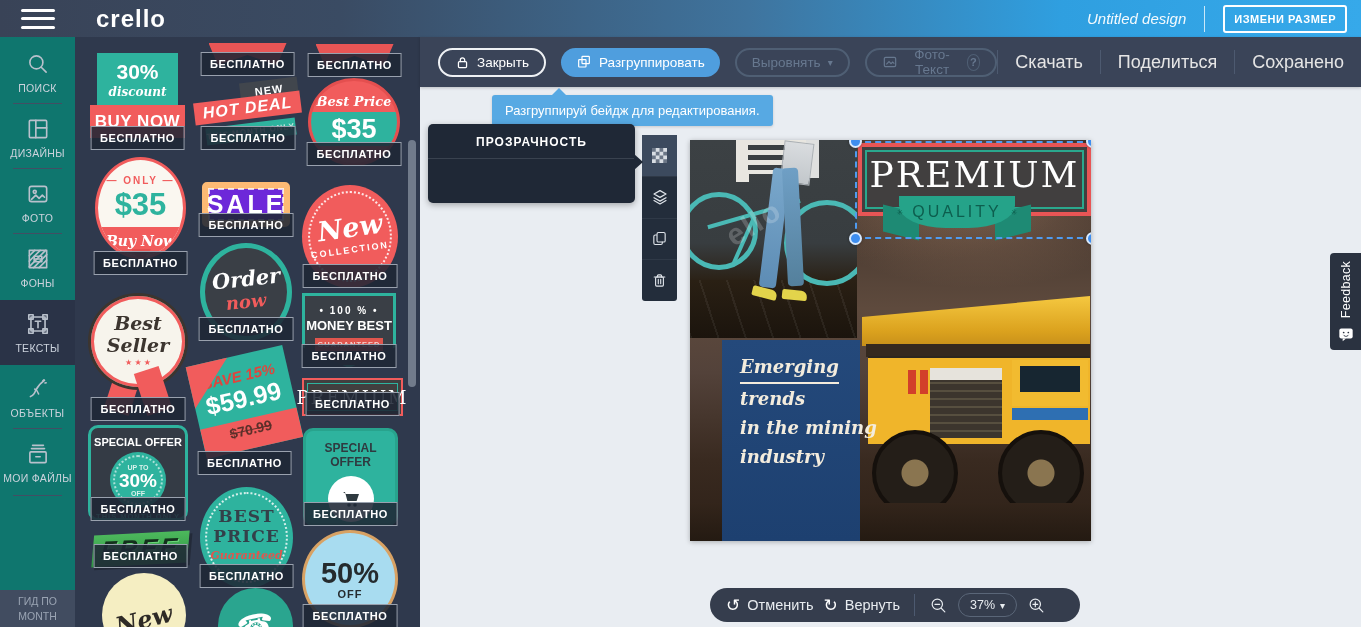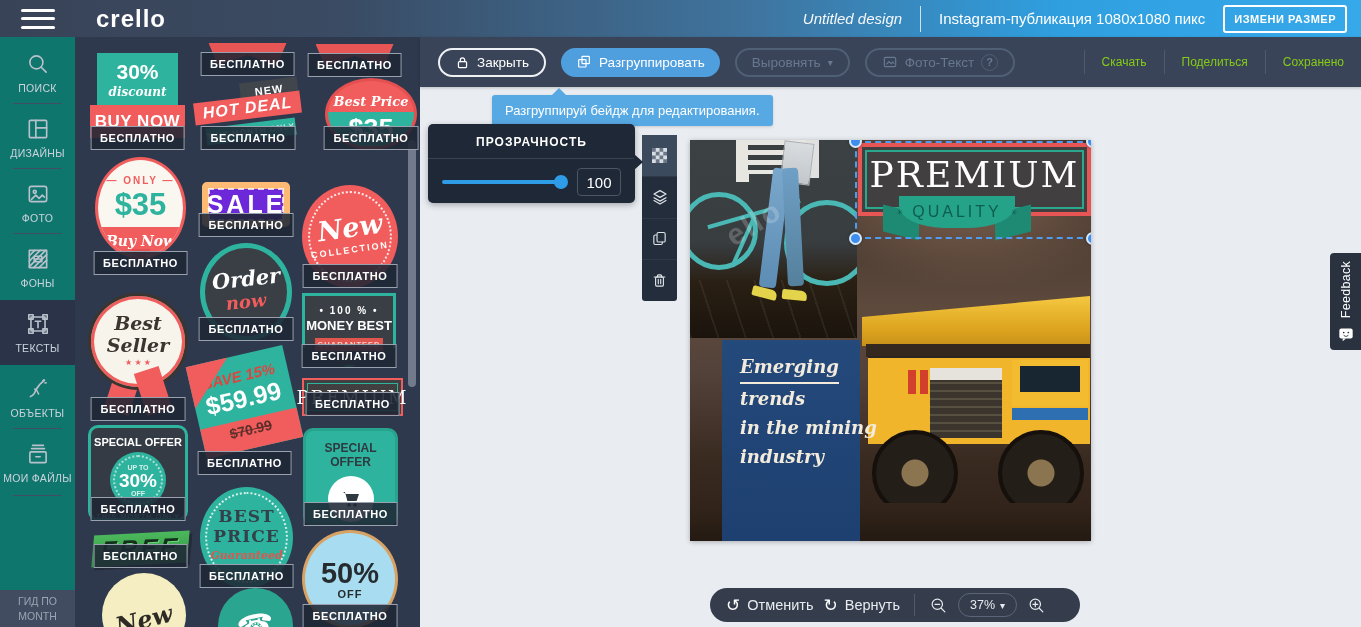--- a/index.html
+++ b/index.html
@@ -140,21 +140,21 @@
   .toolbar2{position:absolute;left:420px;top:37px;width:941px;height:50px;background:#3a4458;display:flex;align-items:center;
     box-shadow:0 1px 3px rgba(0,0,0,.2);z-index:4}
   .pill{height:29px;border-radius:15px;display:flex;align-items:center;gap:7px;padding:12px 15px;font-size:13.5px;cursor:pointer;background:transparent}
   .pill svg{flex:0 0 auto}
   .pill.light{border:2px solid #eef1f4;color:#fff}
   .pill.primary{background:#4f9ede;color:#fff;border:none}
   .pill.disabled{border:2px solid #4f5f74;color:#67788f;cursor:default}
   .pill.disabled svg *{stroke:#67788f}
   .t2-left{display:flex;align-items:center;gap:15px;margin-left:18px}
   .t2-right{margin-left:auto;display:flex;align-items:center;height:100%}
-  .t2-right .txt{color:#84cc16;font-size:12px;padding:0 17px;cursor:pointer;white-space:nowrap}
+  .t2-right .txt{color:#e5e5e5;font-size:18px;padding:0 17px;cursor:pointer;white-space:nowrap}
   .t2-sep{width:1px;height:24px;background:#4d5a70}
   .qmark{width:17px;height:17px;border:1.5px solid #4f5f74;border-radius:50%;color:#67788f;font-size:11px;font-weight:700;
     display:flex;align-items:center;justify-content:center}
   .caret{font-size:10px}
 
   
   .tooltip{position:absolute;left:492px;top:95px;background:#57a9e3;color:#fff;font-size:13px;border-radius:3px;
     padding:8px 13px;z-index:5;box-shadow:0 1px 3px rgba(0,0,0,.15)}
   .tooltip:before{content:"";position:absolute;top:-7px;left:60px;border:7px solid transparent;border-bottom:7px solid #57a9e3;border-top:none}
 
@@ -264,21 +264,20 @@
   <div class="topbar">
     <div class="hamburger">
         <span></span>
         <span></span>
         <span></span>
       </div>
     <div class="logo">crello</div>
     <div class="topbar-right">
       <span class="tb-title">Untitled design</span>
       <span class="tb-divider"></span>
-      <span class="tb-format">Instagram-публикация 1080x1080 пикс</span>
       <button class="resize-btn">ИЗМЕНИ РАЗМЕР</button>
     </div>
   </div>
 
   <div class="sidebar">
     <div class="side-item" style="top:3px">
       <svg class="sicon" viewBox="0 0 24 24">
           <circle cx="10.5" cy="10.5" r="6"></circle>
           <path d="M15 15l4.5 4.5"></path>
         </svg>
@@ -368,21 +367,21 @@
         <span class="s-free">БЕСПЛАТНО</span>
       </div>
       <div class="sticker k-hot-deal" style="left: 123px; top: 41px; width: 100px; height: 72px;">
         <span class="s-art">
           <span class="hd-new">NEW</span>
           <span class="hd-main">HOT DEAL</span>
           <span class="hd-sub">THIS MONTH ONLY</span>
         </span>
         <span class="s-free">БЕСПЛАТНО</span>
       </div>
-      <div class="sticker k-bp35" style="left: 250px; top: 41px; width: 92px; height: 72px;">
+      <div class="sticker k-bp35" style="left: 233px; top: 41px; width: 92px; height: 88px;">
         <span class="s-art">
           <span class="bp-t">Best Price</span>
           <span class="bp-m">$35</span>
           <span class="bp-b">ONLY</span>
         </span>
         <span class="s-free">БЕСПЛАТНО</span>
       </div>
       <div class="sticker k-only35" style="left: 20px; top: 120px; width: 91px; height: 118px;">
         <span class="s-art">
           <span class="o-t">— ONLY —</span>
@@ -544,26 +543,20 @@
       <span class="t2-sep"></span>
       <span class="txt">Сохранено</span>
     </div>
   </div>
 
   <div class="tooltip">Разгруппируй бейдж для редактирования.</div>
 
   <div class="tpanel">
     <span class="ttl">ПРОЗРАЧНОСТЬ</span>
     <div class="div"></div>
-    <div class="row">
-      <div class="slider">
-          <span class="knob"></span>
-        </div>
-      <div class="tval">100</div>
-    </div>
   </div>
 
   <div class="ctx">
     <div class="cell active">
         <span class="checker"></span>
       </div>
     <div class="cell">
       <svg width="18" height="18" viewBox="0 0 24 24">
           <path d="M12 3.5l8 4.5-8 4.5L4 8z"></path>
           <path d="M4 13l8 4.5L20 13"></path>

